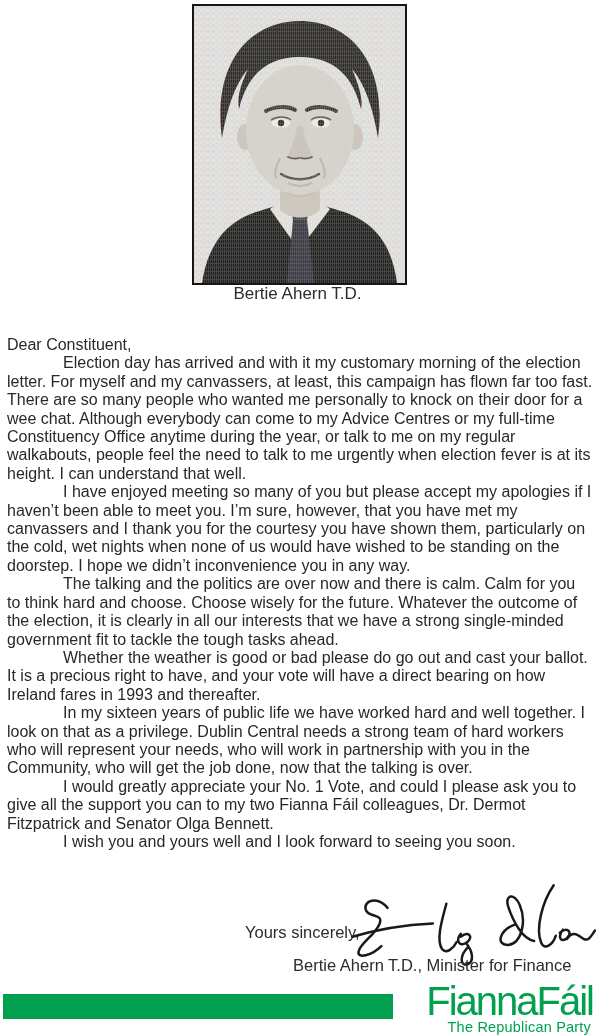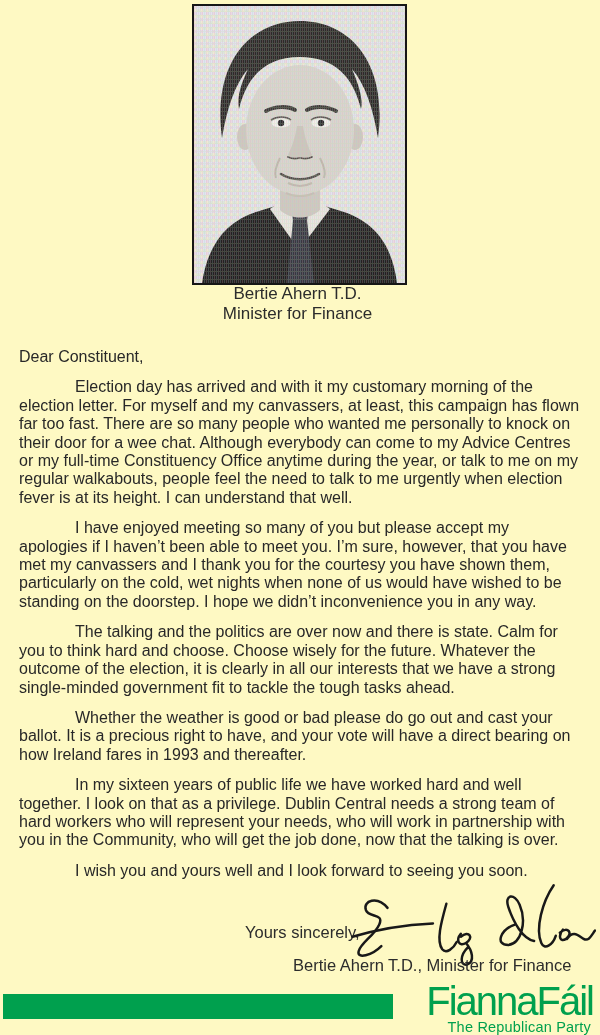--- a/index.html
+++ b/index.html
@@ -1,34 +1,34 @@
 <!DOCTYPE html>
 <html><head>
 <meta charset="utf-8">
 <style>
   html,body { margin:0; padding:0; background:#888; }
   .page {
     position:relative; width:600px; height:1035px; margin:0 auto;
-    background:#fef9c3; overflow:hidden;
+    background:#ffffff; overflow:hidden;
     font-family:"Liberation Sans", sans-serif; color:#262626;
   }
   .photo-frame {
     position:absolute; left:192px; top:4px; width:211px; height:277px;
     border:2px solid #161616; background:#ece9e3;
   }
   .photo-frame svg { display:block; width:100%; height:100%; }
   .caption {
     position:absolute; left:142px; top:284px; width:311px;
     text-align:center; font-size:17px; line-height:19.5px; color:#2c2c2c;
   }
   .letter {
     position:absolute; left:7px; top:336px; width:586px;
     font-size:16px; line-height:18.4px; color:#282828;
   }
-  .letter p { margin:12px; text-indent:56px; }
+  .letter p { margin:0; text-indent:56px; }
   .letter p.salutation { text-indent:0; }
   .closing  { position:absolute; left:245px; top:923px; font-size:16.5px; color:#2c2c2c; }
   .sig-name { position:absolute; left:293px; top:956px; font-size:16.5px; color:#2c2c2c; }
   .signature { position:absolute; left:338px; top:883px; width:258px; height:88px; }
   .footer-bar { position:absolute; left:3px; top:994px; width:390px; height:25px; background:#00a04e; }
   .brand {
     position:absolute; right:7px; top:981px;
     font-size:40px; font-weight:normal; letter-spacing:-2px; color:#00a04e; line-height:1;
   }
   .tagline {
@@ -93,30 +93,30 @@
       <path d="M 94,177 C 102,181 110,181 118,177" stroke="#c1b9ad" stroke-width="2" fill="none"></path>
 
       <path d="M 92,187 C 100,191 112,191 120,187" stroke="#c7bfb3" stroke-width="2" fill="none"></path>
 
       <rect width="211" height="277" fill="url(#moire)" opacity="0.22"></rect>
     </svg>
   </div>
 
   <div class="caption">
     <div>Bertie Ahern T.D.</div>
-    <div>Minister for Finance</div>
   </div>
 
   <div class="letter">
     <p class="salutation">Dear Constituent,</p>
     <p>Election day has arrived and with it my customary morning of the election letter. For myself and my canvassers, at least, this campaign has flown far too fast. There are so many people who wanted me personally to knock on their door for a wee chat. Although everybody can come to my Advice Centres or my full-time Constituency Office anytime during the year, or talk to me on my regular walkabouts, people feel the need to talk to me urgently when election fever is at its height. I can understand that well.</p>
     <p>I have enjoyed meeting so many of you but please accept my apologies if I haven’t been able to meet you. I’m sure, however, that you have met my canvassers and I thank you for the courtesy you have shown them, particularly on the cold, wet nights when none of us would have wished to be standing on the doorstep. I hope we didn’t inconvenience you in any way.</p>
-    <p>The talking and the politics are over now and there is state. Calm for you to think hard and choose. Choose wisely for the future. Whatever the outcome of the election, it is clearly in all our interests that we have a strong single-minded government fit to tackle the tough tasks ahead.</p>
+    <p>The talking and the politics are over now and there is calm. Calm for you to think hard and choose. Choose wisely for the future. Whatever the outcome of the election, it is clearly in all our interests that we have a strong single-minded government fit to tackle the tough tasks ahead.</p>
     <p>Whether the weather is good or bad please do go out and cast your ballot. It is a precious right to have, and your vote will have a direct bearing on how Ireland fares in 1993 and thereafter.</p>
     <p>In my sixteen years of public life we have worked hard and well together. I look on that as a privilege. Dublin Central needs a strong team of hard workers who will represent your needs, who will work in partnership with you in the Community, who will get the job done, now that the talking is over.</p>
+    <p>I would greatly appreciate your No. 1 Vote, and could I please ask you to give all the support you can to my two Fianna Fáil colleagues, Dr. Dermot Fitzpatrick and Senator Olga Bennett.</p>
     <p>I wish you and yours well and I look forward to seeing you soon.</p>
   </div>
 
   <div class="closing">Yours sincerely,</div>
 
   <svg class="signature" viewBox="0 0 250 85">
     <g fill="none" stroke="#191919" stroke-width="2.4" stroke-linecap="round" stroke-linejoin="round">
       <path d="M 48,24 C 38,12 24,17 27,26 C 30,34 45,29 40,40 C 35,51 22,58 20,66 C 18,74 33,70 42,61"></path>
       <path d="M 14,52 C 40,44 70,40 92,39"></path>
       <path d="M 105,20 C 100,38 95,56 101,64 C 105,69 112,63 115,57"></path>

